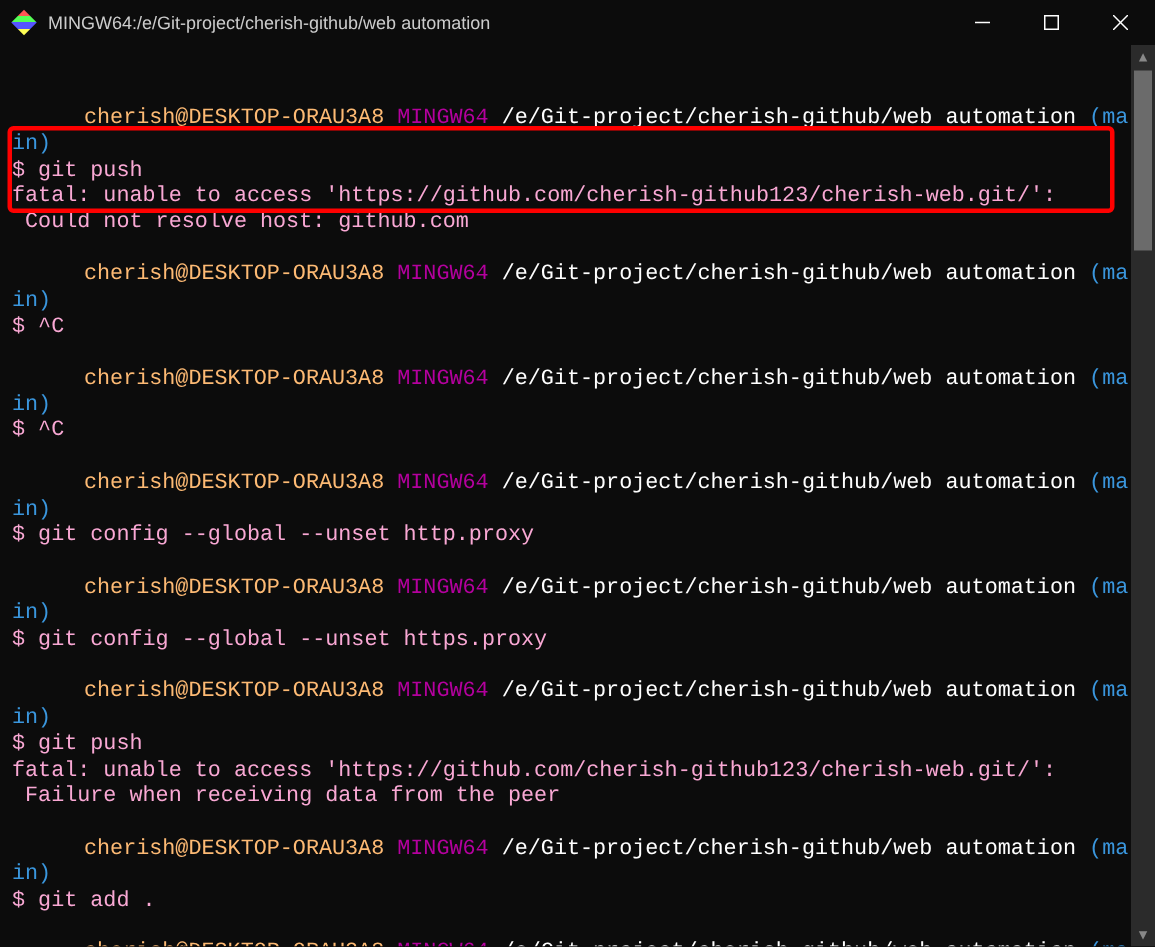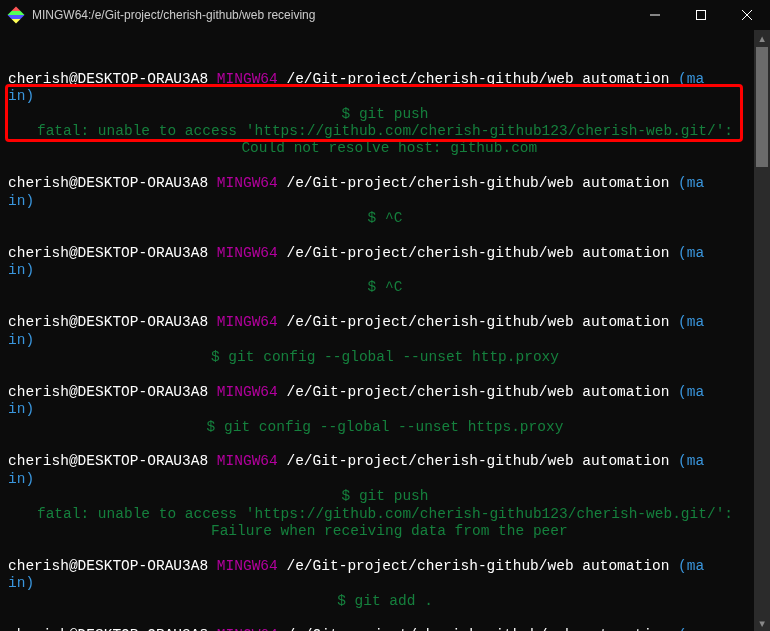--- a/index.html
+++ b/index.html
@@ -70,25 +70,25 @@
     }
     .scrollbar-arrow {
       width: 16px;
       height: 16px;
       display: flex;
       align-items: center;
       justify-content: center;
       color: #888;
       position: absolute;
     }
-    .green { color: #ffffff; }
+    .green { color: #fdba74; margin-left: 48px; }
     .magenta { color: #b4009e; text-align: right; }
     .yellow { color: #ffffff; }
     .cyan { color: #3a96dd; }
-    .white { color: #15803d; text-align: center; }
+    .white { color: #f9a8d4; }
     .red-box {
       border: 3px solid #ff0000;
       position: absolute;
       left: 5px;
       top: 84px;
       width: 738px;
       height: 58px;
       border-radius: 4px;
       pointer-events: none;
     }
@@ -100,21 +100,21 @@
       content:'';position:absolute;top:2px;left:2px;width:12px;height:12px;
       transform:rotate(45deg);
       background: linear-gradient(135deg,#ff5555 0%,#ff5555 25%,#55ff55 25%,#55ff55 50%,#5555ff 50%,#5555ff 75%,#ffff55 75%,#ffff55 100%);
     }
   </style>
 </head>
 <body>
 
 <div class="titlebar">
   <span class="titlebar-icon"><span class="diamond"></span></span>
-  <span class="titlebar-title">MINGW64:/e/Git-project/cherish-github/web receiving</span>
+  <span class="titlebar-title">MINGW64:/e/Git-project/cherish-github/web automation</span>
   <div class="window-controls">
     <div class="win-btn">
       <svg viewBox="0 0 10 10">
           <line x1="0" y1="5" x2="10" y2="5" stroke="#fff" stroke-width="1"></line>
         </svg>
     </div>
     <div class="win-btn">
       <svg viewBox="0 0 10 10">
           <rect x="0.5" y="0.5" width="9" height="9" fill="none" stroke="#fff" stroke-width="1"></rect>
         </svg>

